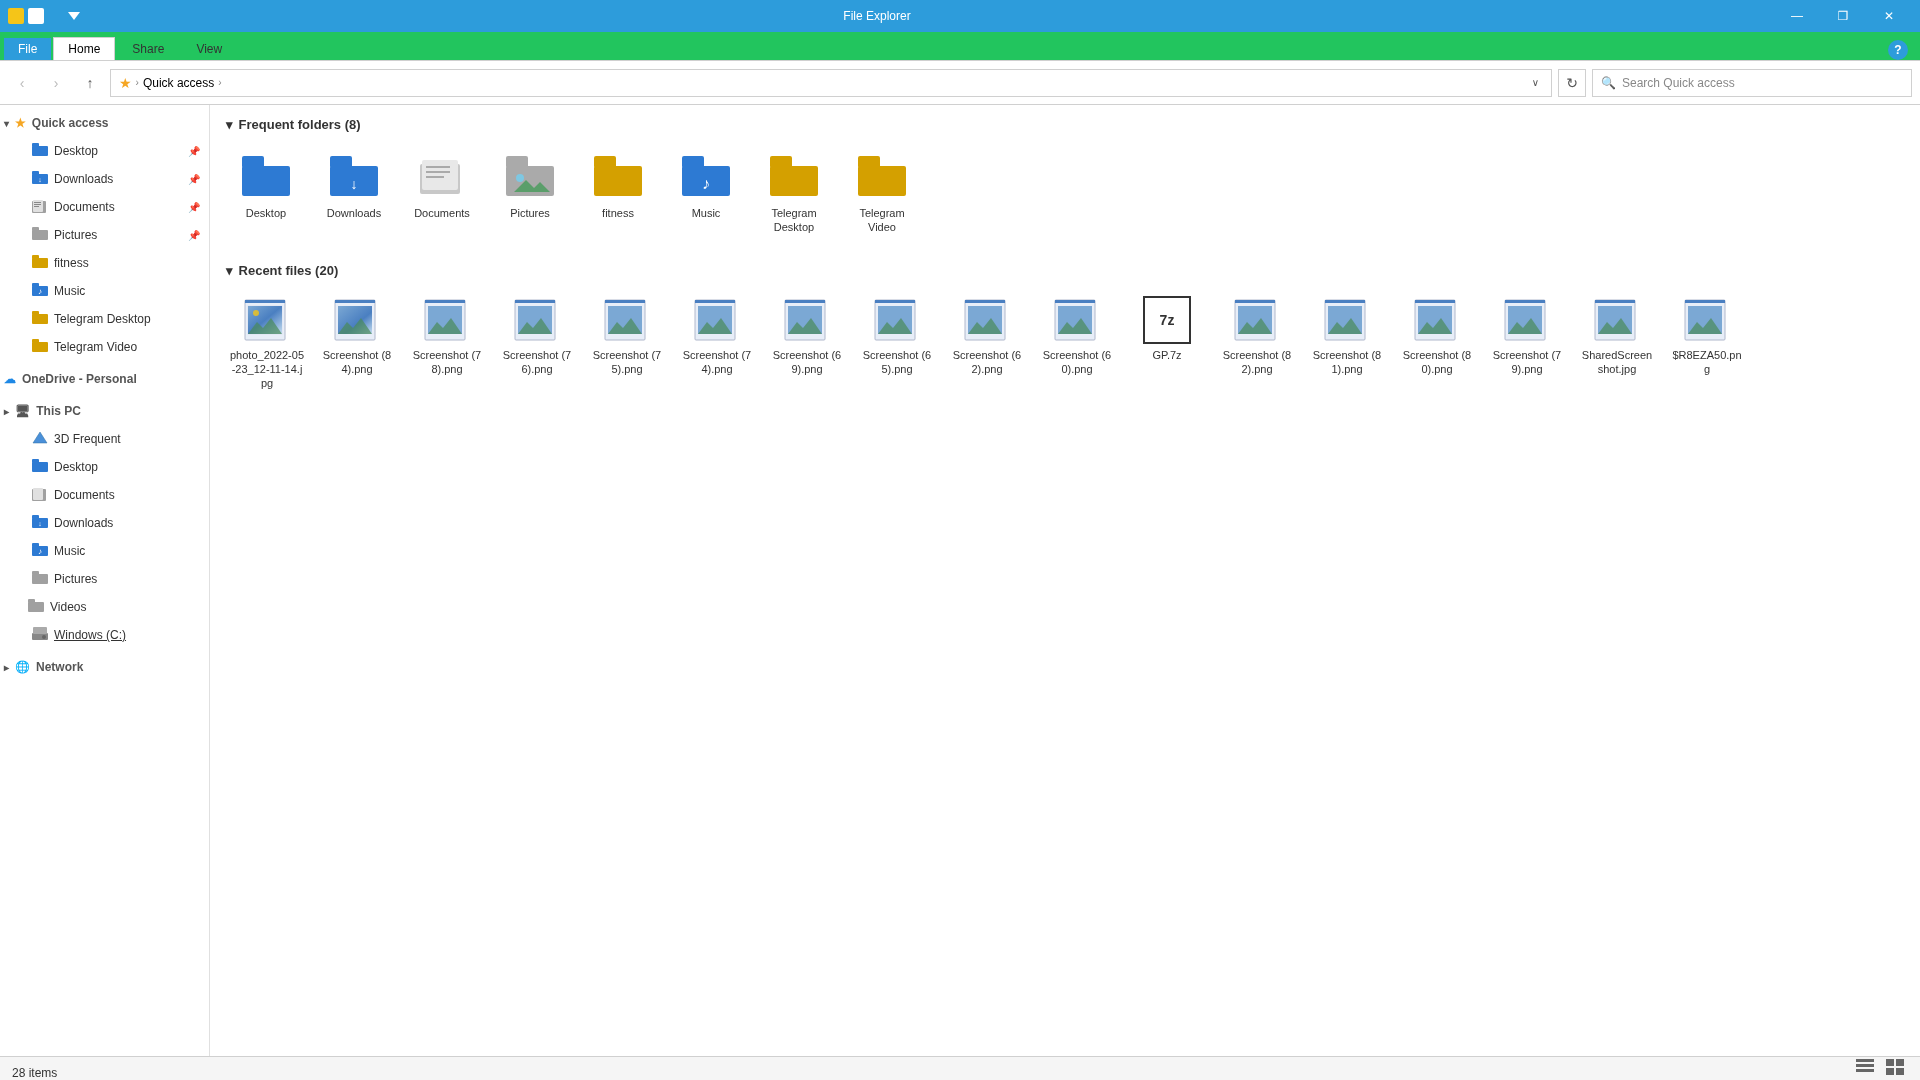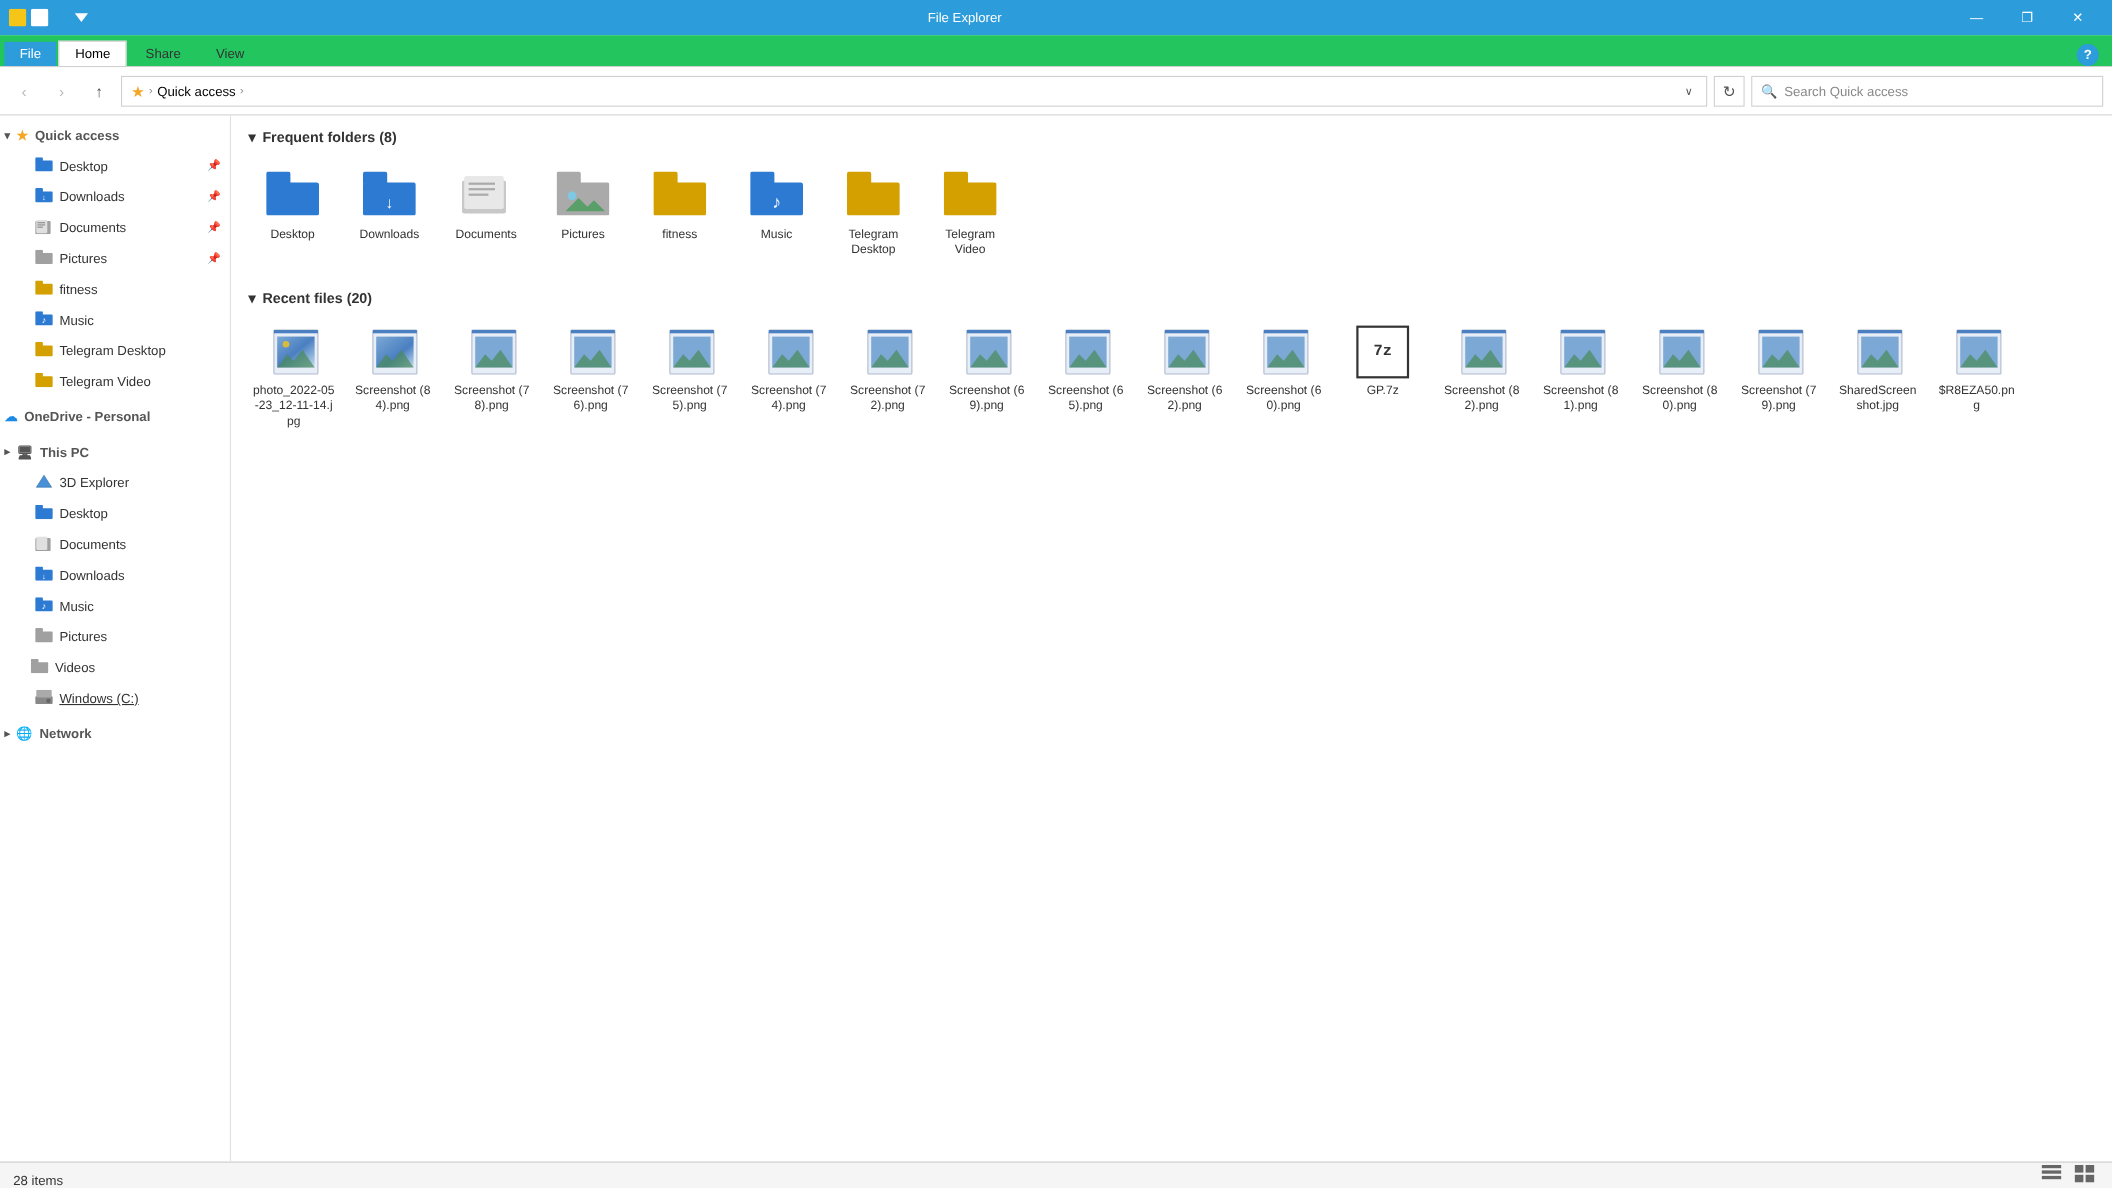--- a/index.html
+++ b/index.html
@@ -195,21 +195,21 @@
       align-items: center;
       width: 82px;
       padding: 6px 4px;
       cursor: pointer;
       border-radius: 2px;
       text-align: center;
     }
     .file-icon-wrap {
       width: 48px; height: 48px;
       margin-bottom: 4px;
-      display: flex; align-items: center; justify-content: flex-end; font-family: Liberation Mono, monospace;
+      display: flex; align-items: center; justify-content: flex-start;
     }
     .file-label { font-size: 11px; color: #333; word-break: break-all; line-height: 1.3; }
 
     
     .status-bar {
       height: 24px;
       background: #f5f5f5;
       border-top: 1px solid #d0d0d0;
       display: flex;
       align-items: flex-end;
@@ -399,21 +399,21 @@
       <span style="font-size:10px;">▸</span>
       <span>🖥</span>
       <span>This PC</span>
     </div>
     <div class="sidebar-item" style="padding-left:32px;">
       <span>
         <svg width="16" height="14" viewBox="0 0 16 14">
             <polygon points="8,1 15,12 1,12" fill="#4a90d9" stroke="#2d6fa0" stroke-width="0.5"></polygon>
           </svg>
       </span>
-      <span>3D Explorer</span>
+      <span>3D Frequent</span>
     </div>
     <div class="sidebar-item" style="padding-left:32px;">
       <span>
         <svg width="16" height="13" viewBox="0 0 16 13">
             <rect x="0" y="3" width="16" height="10" rx="1" fill="#2d7ad3"></rect>
             <rect x="0" y="0" width="7" height="4" rx="1" fill="#2d7ad3"></rect>
           </svg>
       </span>
       <span>Desktop</span>
     </div>
@@ -667,31 +667,20 @@
             <svg width="44" height="44" viewBox="0 0 44 44">
               <rect x="2" y="2" width="40" height="40" rx="1" fill="#e8eef8" stroke="#b0b8cc" stroke-width="1"></rect>
               <rect x="2" y="2" width="40" height="3" fill="#4a7fc1"></rect>
               <rect x="5" y="8" width="34" height="28" fill="#7ba8d4"></rect>
               <polygon points="5,36 14,24 20,30 28,20 39,36" fill="#4a8a5a" opacity="0.7"></polygon>
             </svg>
           </div>
         <span class="file-label">Screenshot (74).png</span>
       </div>
 
-      <div class="file-item">
-        <div class="file-icon-wrap">
-            <svg width="44" height="44" viewBox="0 0 44 44">
-              <rect x="2" y="2" width="40" height="40" rx="1" fill="#e8eef8" stroke="#b0b8cc" stroke-width="1"></rect>
-              <rect x="2" y="2" width="40" height="3" fill="#4a7fc1"></rect>
-              <rect x="5" y="8" width="34" height="28" fill="#7ba8d4"></rect>
-              <polygon points="5,36 14,24 20,30 28,20 39,36" fill="#4a8a5a" opacity="0.7"></polygon>
-            </svg>
-          </div>
-        <span class="file-label">Screenshot (72).png</span>
-      </div>
 
 
       <div class="file-item">
         <div class="file-icon-wrap">
             <svg width="44" height="44" viewBox="0 0 44 44">
               <rect x="2" y="2" width="40" height="40" rx="1" fill="#e8eef8" stroke="#b0b8cc" stroke-width="1"></rect>
               <rect x="2" y="2" width="40" height="3" fill="#4a7fc1"></rect>
               <rect x="5" y="8" width="34" height="28" fill="#7ba8d4"></rect>
               <polygon points="5,36 14,24 20,30 28,20 39,36" fill="#4a8a5a" opacity="0.7"></polygon>
             </svg>

